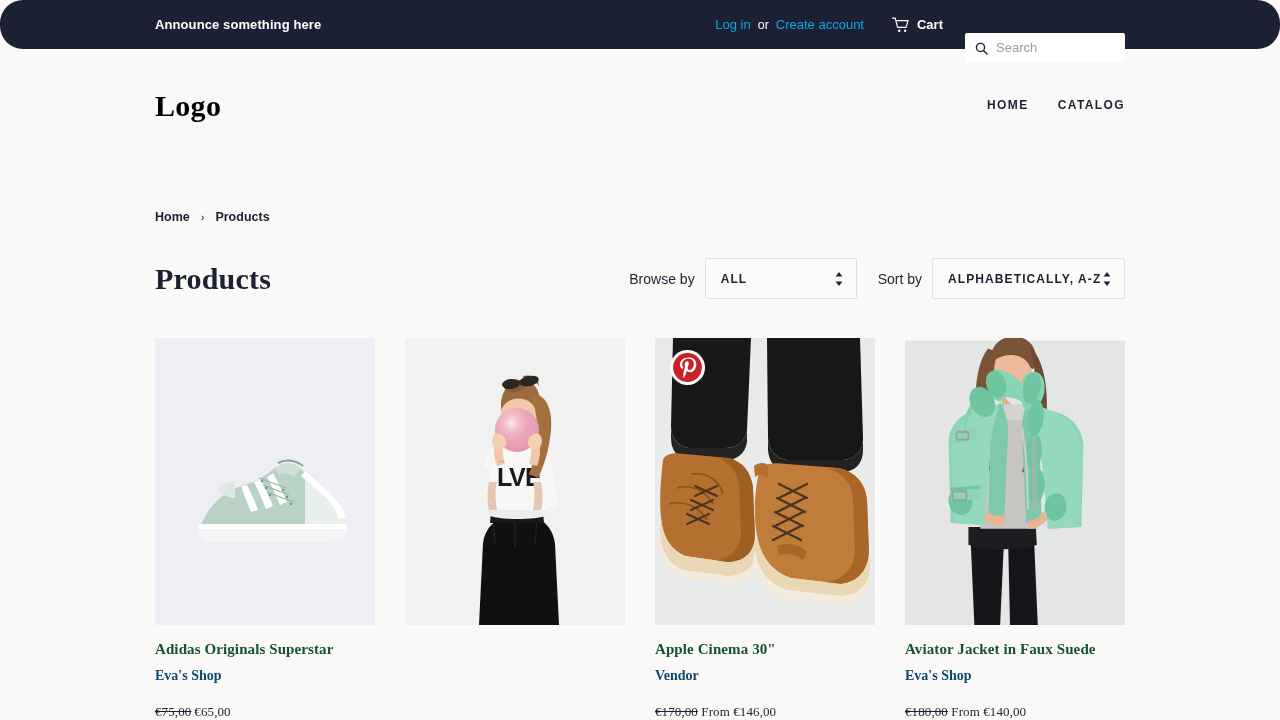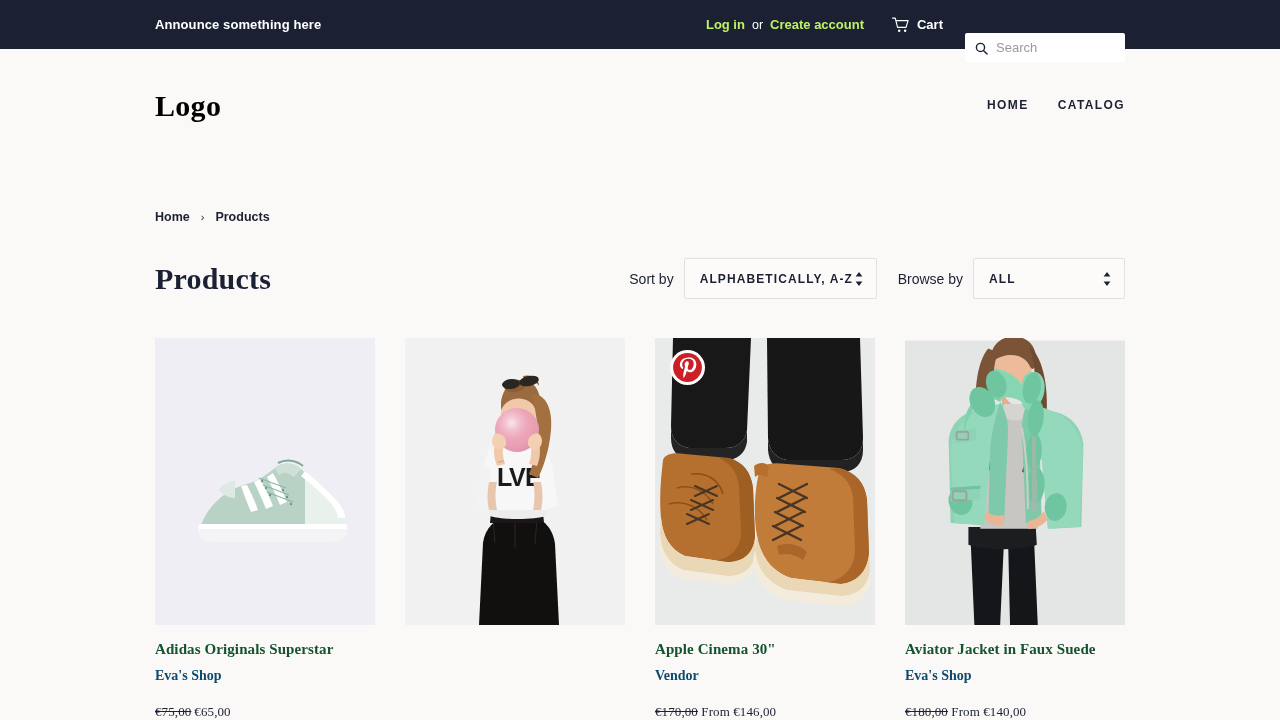--- a/index.html
+++ b/index.html
@@ -18,20 +18,21 @@
   }
 
   
   .announce-bar {
     height: 49px;
     background: #1c2033;
     display: flex;
     align-items: center;
     padding: 7px 155px;
     position: relative;
+    border-radius: 23px;
   }
   .announce-text {
     color: #ffffff;
     font-size: 13px;
     font-weight: bold;
     letter-spacing: 0.1px;
   }
   .announce-right {
     position: absolute;
     right: 155px;
@@ -42,23 +43,23 @@
     gap: 0;
   }
   .customer-links {
     display: flex;
     align-items: center;
     font-size: 13px;
     color: #ffffff;
     font-weight: bold;
   }
   .customer-links a {
-    color: #bef264;
+    color: #0ea5e9;
     text-decoration: none;
-    font-weight: bold;
+    font-weight: normal;
   }
   .customer-links .sep {
     font-weight: normal;
     margin: 0 7px;
     font-size: 12.5px;
   }
   .cart-link {
     display: flex;
     align-items: center;
     gap: 7px;
@@ -295,36 +296,36 @@
   <a href="#">Home</a>
   <span class="crumb-sep">›</span>
   <span class="current">Products</span>
 </nav>
 
 <div class="collection-header">
   <h1 class="page-title">Products</h1>
 
   <div class="filters">
     <div class="filter-group">
-      <span class="filter-label">Sort by</span>
-      <div class="select-wrap sort">
-        <span class="select-value">ALPHABETICALLY, A-Z</span>
+      <span class="filter-label">Browse by</span>
+      <div class="select-wrap browse">
+        <span class="select-value">ALL</span>
         <span class="select-arrows">
           <svg viewBox="0 0 10 16" xmlns="http://www.w3.org/2000/svg">
             <path d="M5 1L8.4 5.6H1.6L5 1z" fill="#1c2033"></path>
             <path d="M5 15L1.6 10.4h6.8L5 15z" fill="#1c2033"></path>
           </svg>
         </span>
       </div>
     </div>
 
     <div class="filter-group">
-      <span class="filter-label">Browse by</span>
-      <div class="select-wrap browse">
-        <span class="select-value">ALL</span>
+      <span class="filter-label">Sort by</span>
+      <div class="select-wrap sort">
+        <span class="select-value">ALPHABETICALLY, A-Z</span>
         <span class="select-arrows">
           <svg viewBox="0 0 10 16" xmlns="http://www.w3.org/2000/svg">
             <path d="M5 1L8.4 5.6H1.6L5 1z" fill="#1c2033"></path>
             <path d="M5 15L1.6 10.4h6.8L5 15z" fill="#1c2033"></path>
           </svg>
         </span>
       </div>
     </div>
   </div>
 </div>

